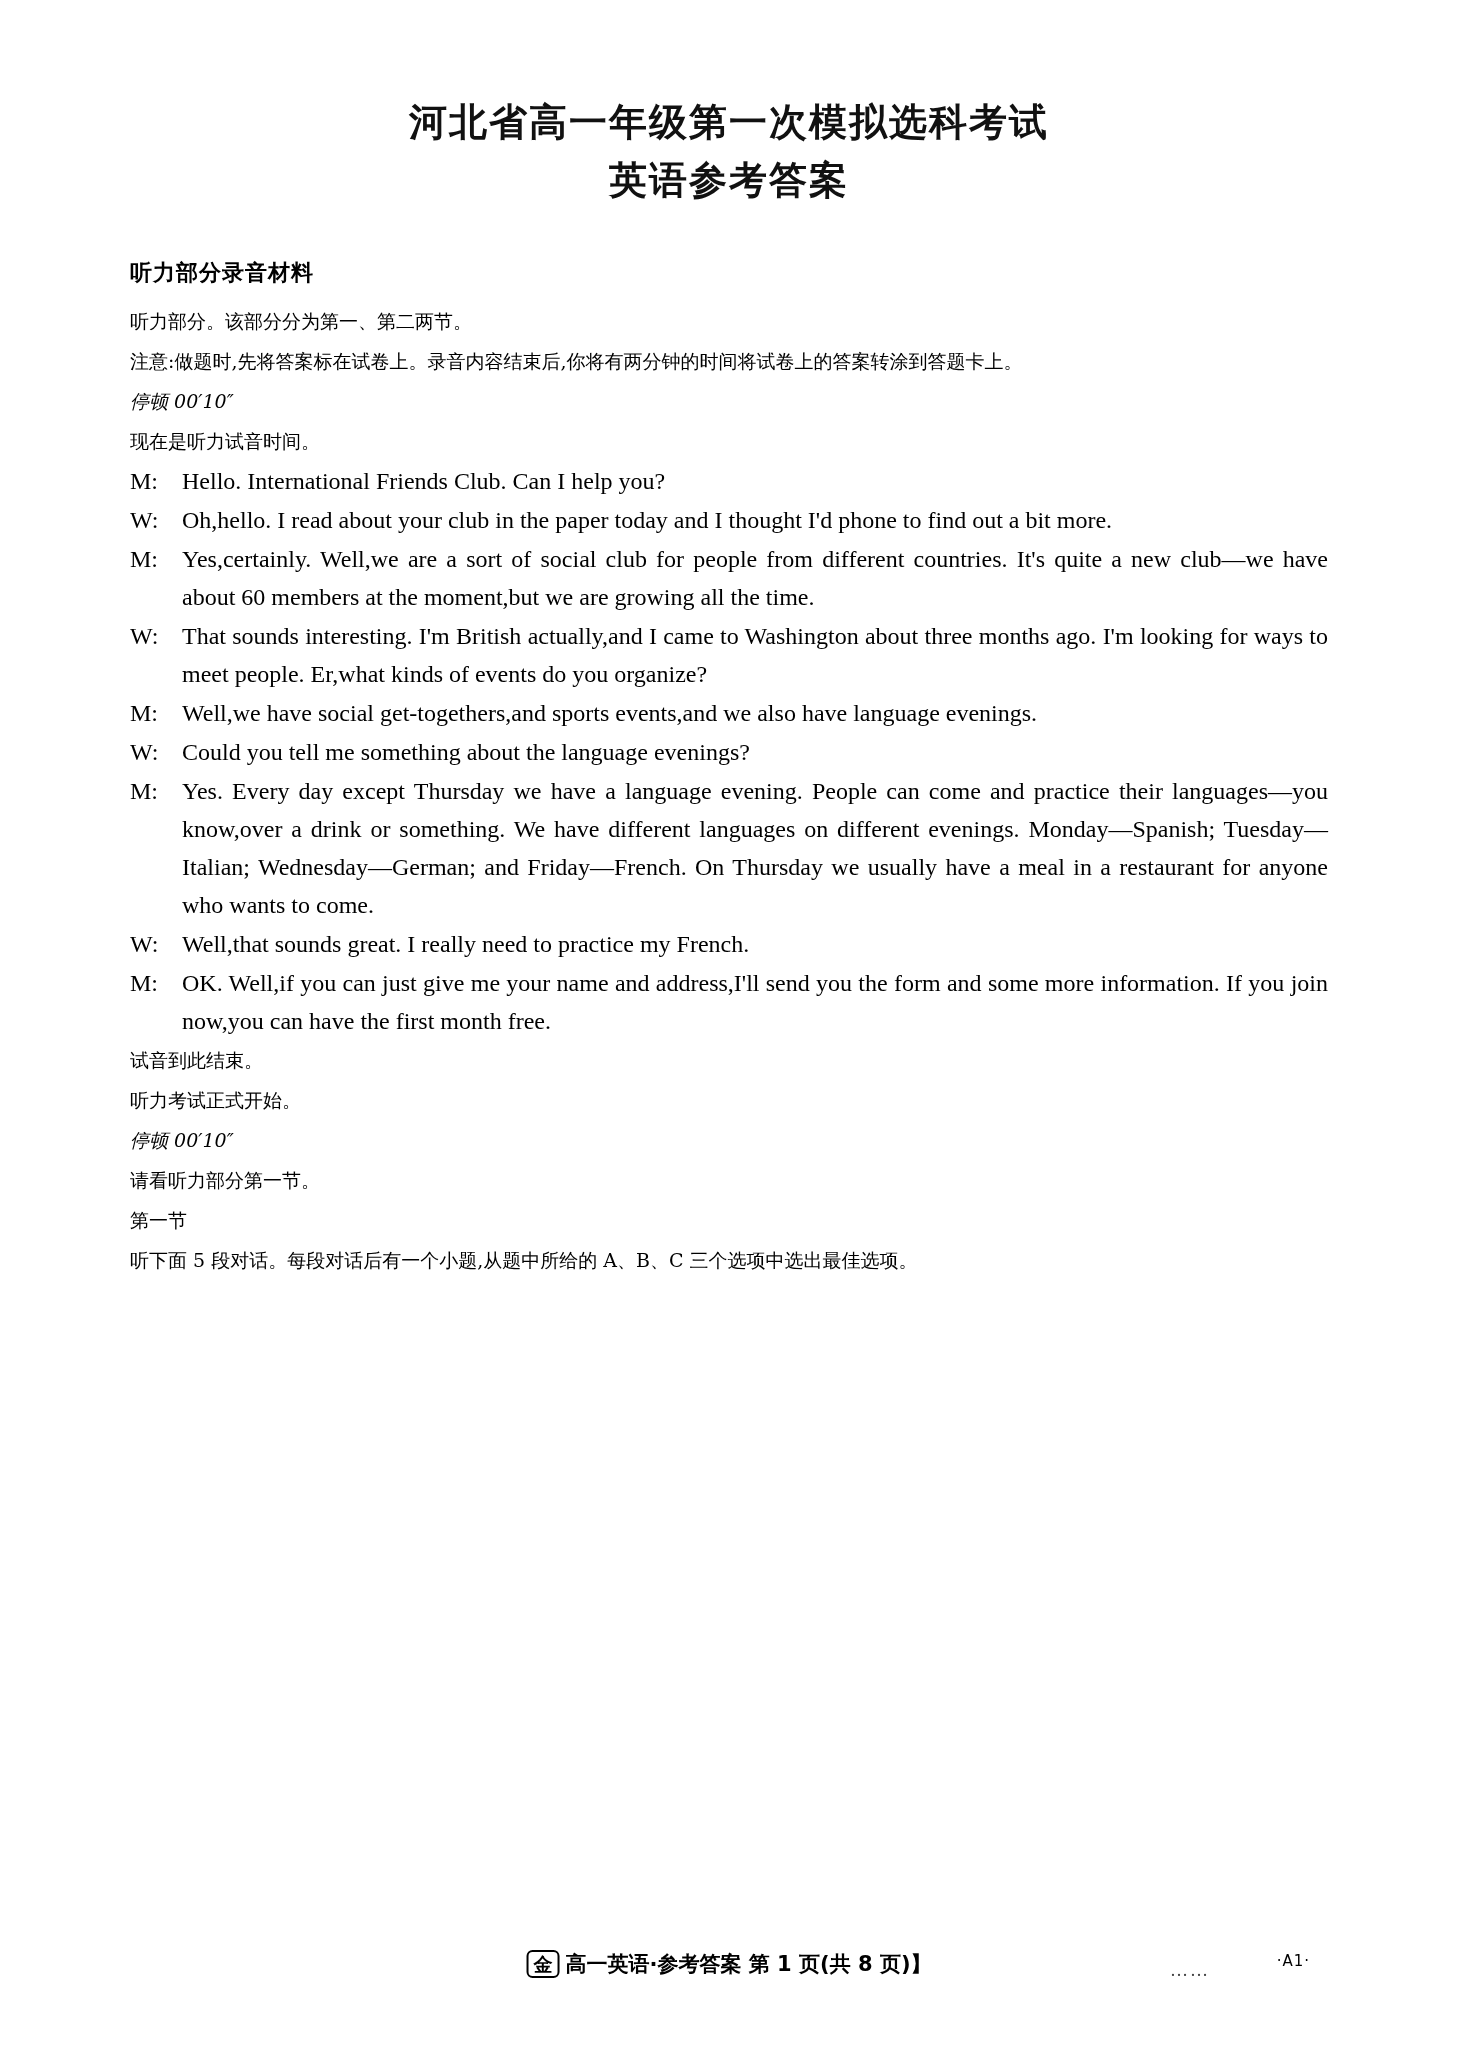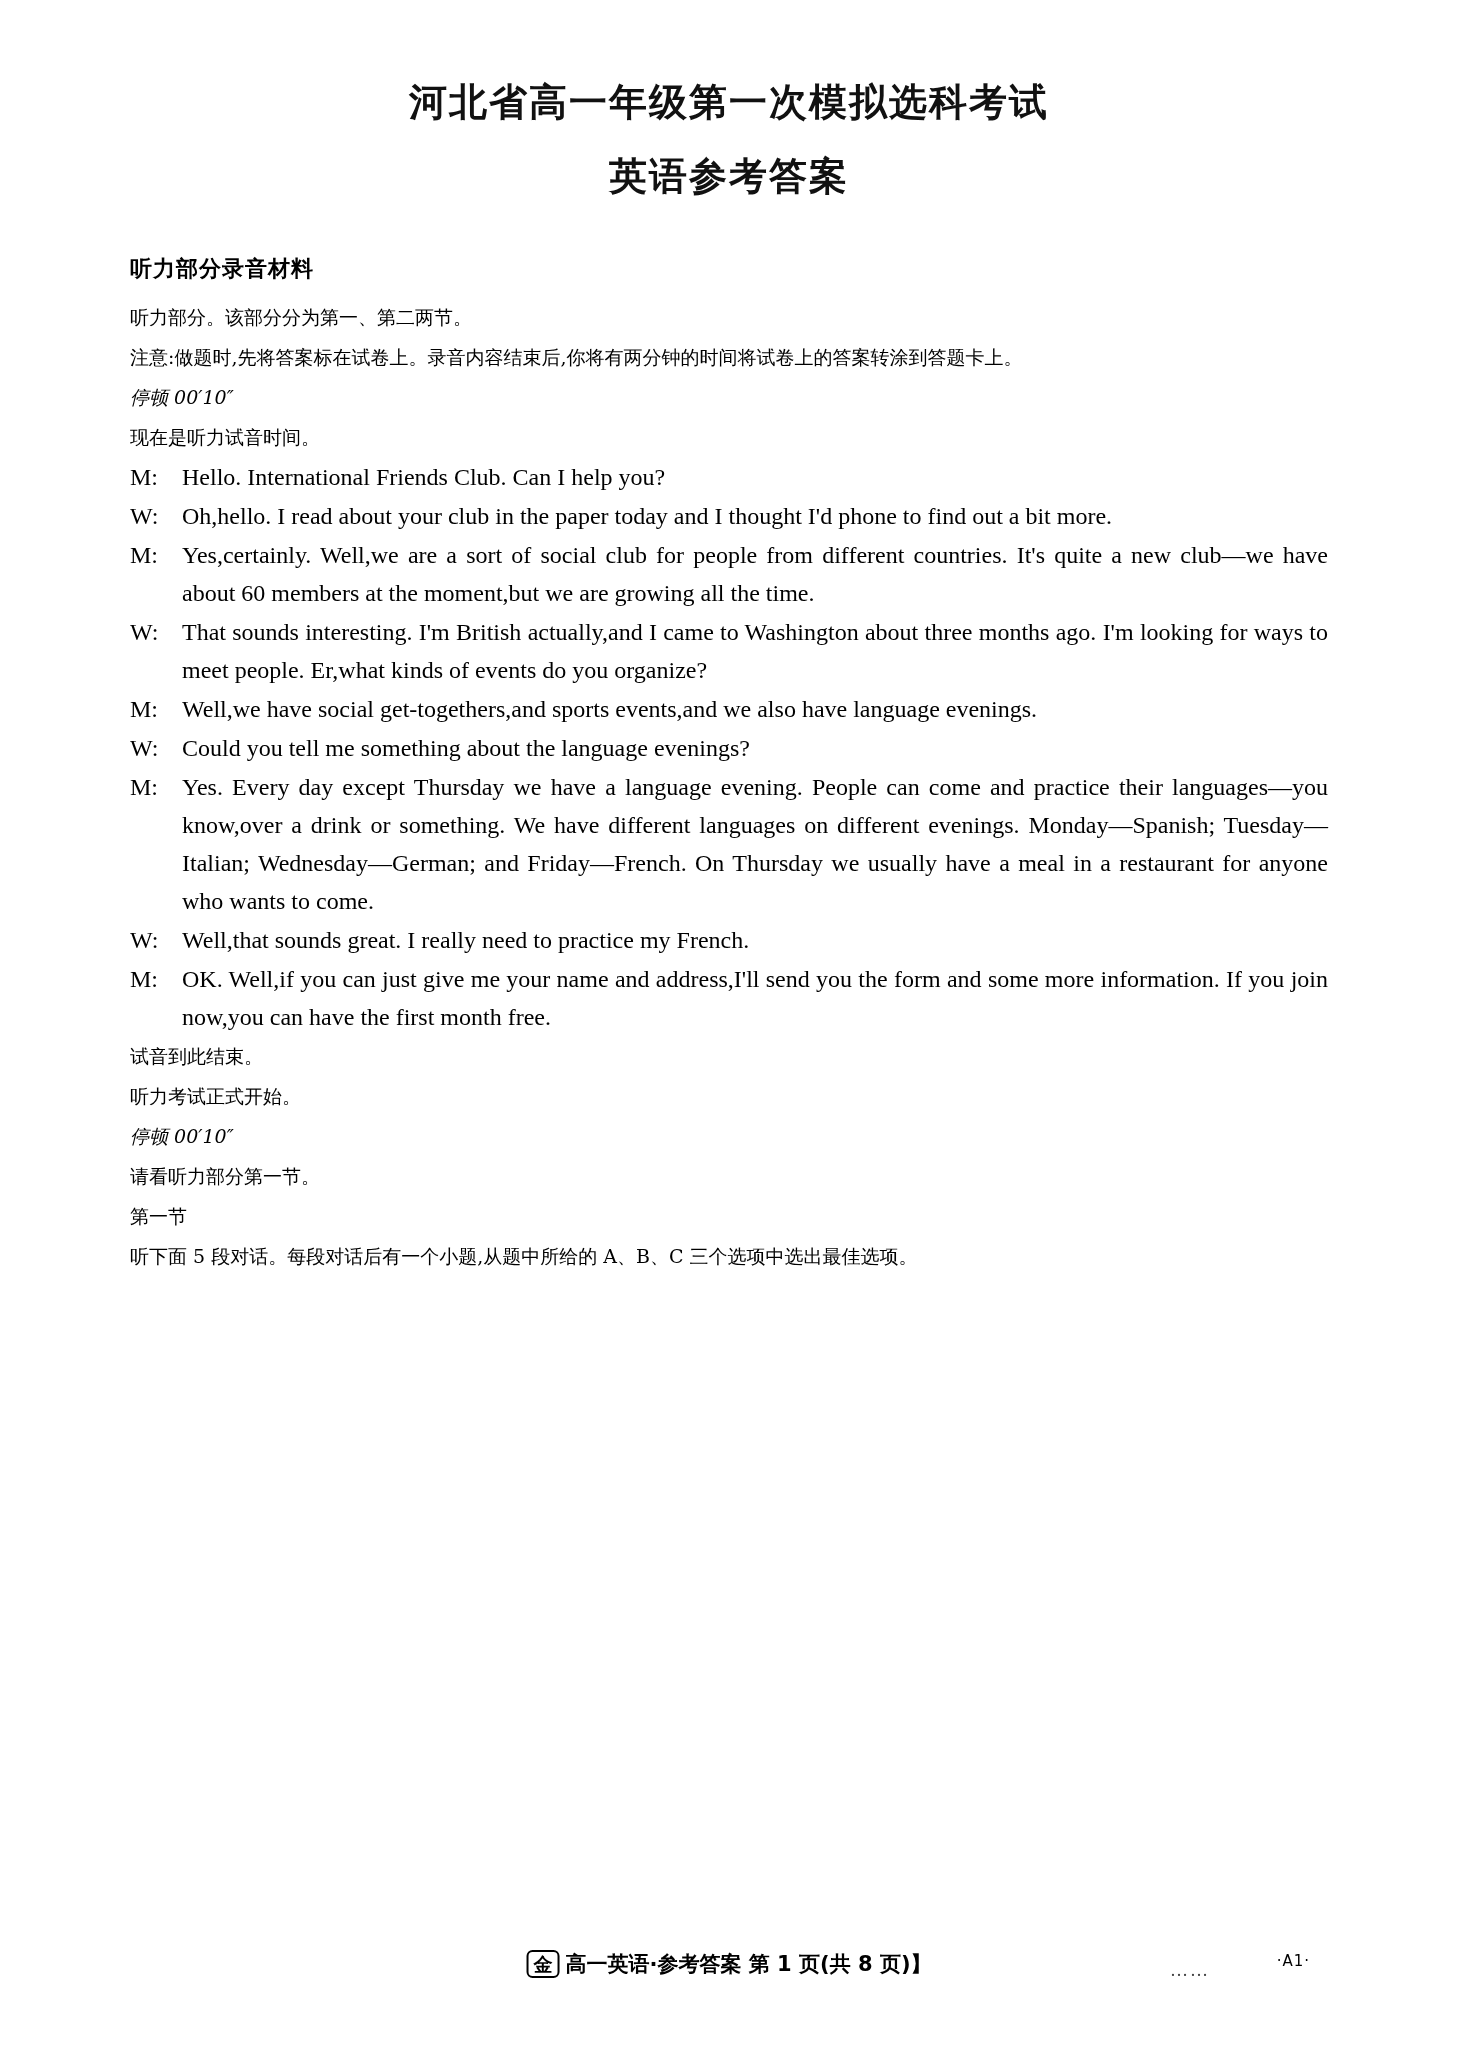--- a/index.html
+++ b/index.html
@@ -17,36 +17,35 @@
   }
   .page {
     position: relative;
     width: 1458px;
     height: 2048px;
     box-sizing: border-box;
     padding: 0 130px;
   }
   .title-block {
     text-align: center;
-    padding-top: 74px;
+    padding-top: 94px;
   }
   .doc-title, .doc-subtitle {
     font-family: "DejaVu Sans", "Liberation Sans", sans-serif;
     font-weight: bold;
     letter-spacing: 2px;
     color: #111;
   }
   .doc-title {
     font-size: 38px;
     line-height: 56px;
   }
   .doc-subtitle {
     font-size: 38px;
     line-height: 60px;
-    margin-top: 16px;
   }
   .section-head {
     font-family: "DejaVu Sans", "Liberation Sans", sans-serif;
     font-weight: bold;
     font-size: 22px;
     margin-top: 48px;
     margin-bottom: 14px;
     letter-spacing: 1px;
   }
   .line {

